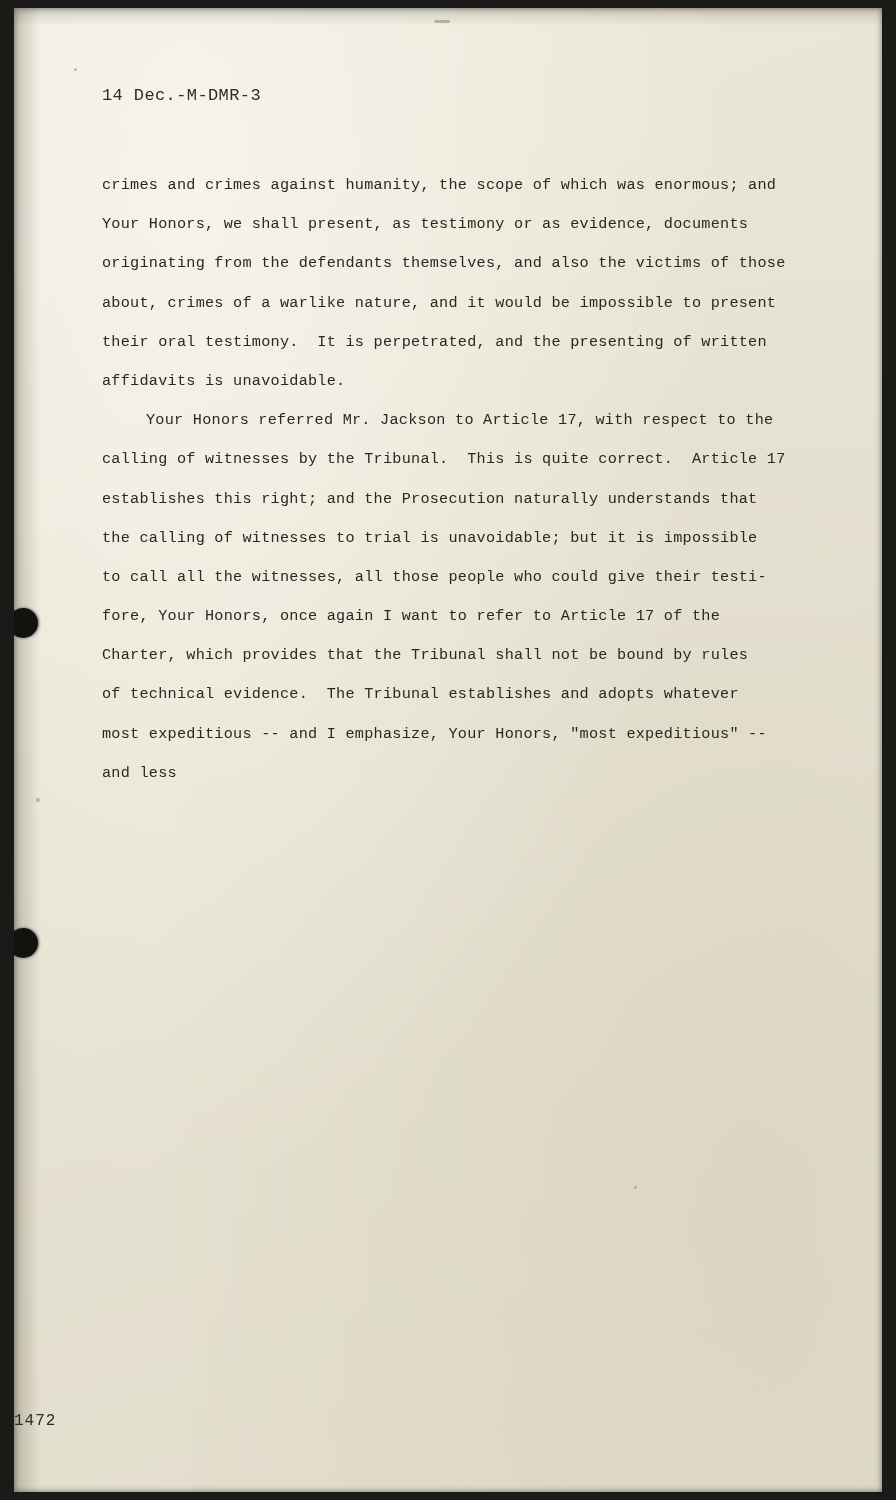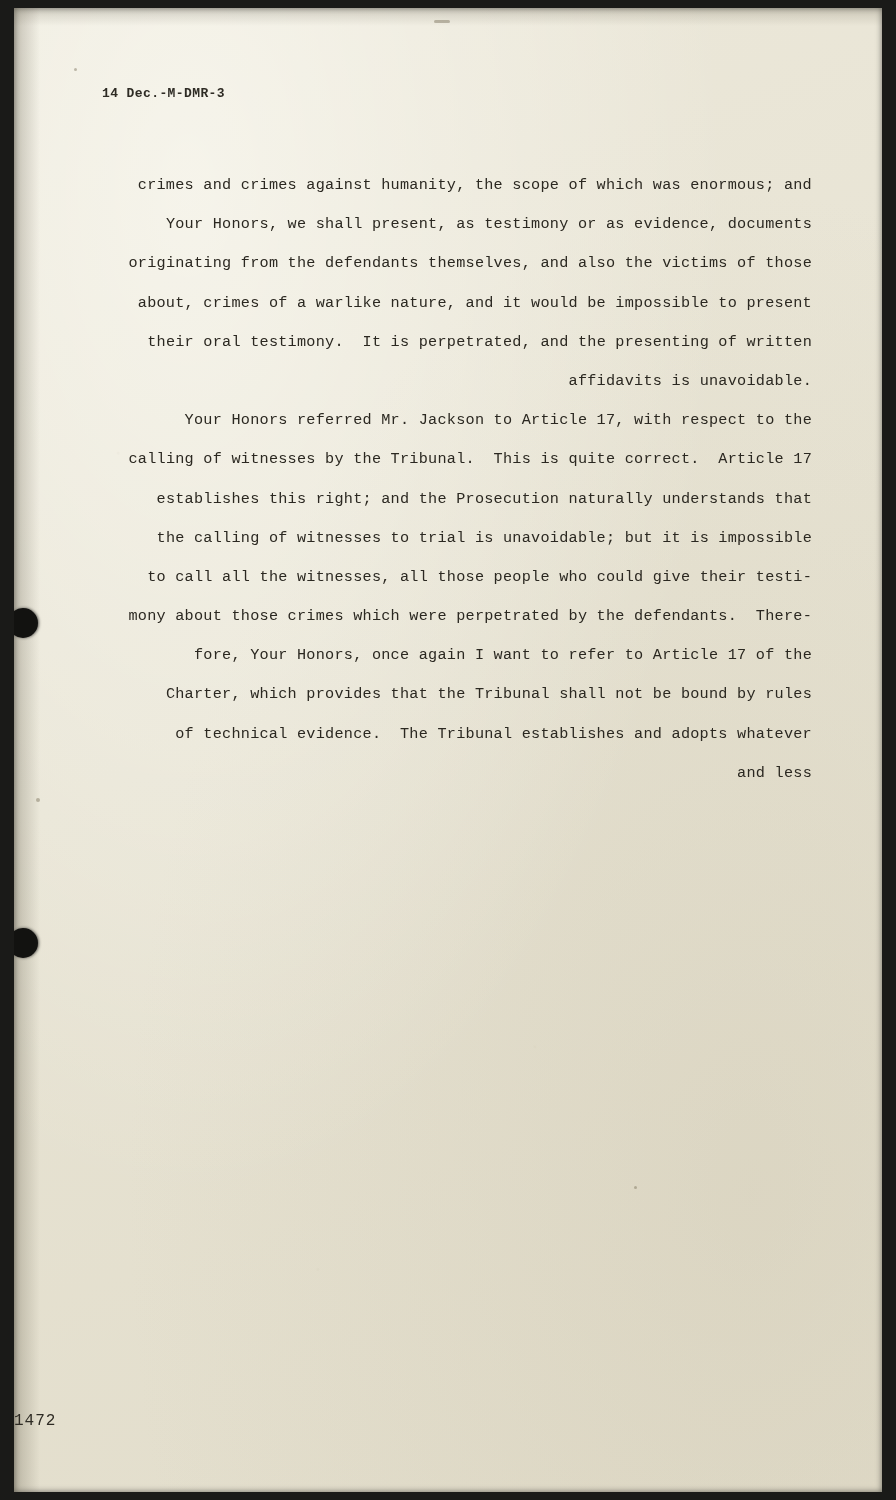--- a/index.html
+++ b/index.html
@@ -58,34 +58,32 @@
     background: #121210;
     box-shadow: 1px 0 3px rgba(0,0,0,0.6);
   }
   #hole-top { top: 600px; }
   #hole-bottom { top: 920px; }
 
   .header-line {
     position: absolute;
     left: 88px;
     top: 78px;
-    font-size: 13px;
+    font-size: 17px;
     letter-spacing: 0.4px;
     color: #2e2b24;
-    font-weight: bold;
   }
   .body-text {
     position: absolute;
     left: 88px;
     top: 158px;
     width: 710px;
     color: #2b2821;
     font-size: 15.2px;
     letter-spacing: 0.25px;
-    text-align: right;
   }
   .para {
     margin: 0 0 0 0;
   }
   .line {
     height: 39.2px;
     line-height: 39.2px;
     white-space: pre;
   }
   .indent {
@@ -136,24 +134,24 @@
       <div class="line">their oral testimony.  It is perpetrated, and the presenting of written</div>
       <div class="line">affidavits is unavoidable.</div>
     </div>
 
     <div class="para">
       <div class="line indent">Your Honors referred Mr. Jackson to Article 17, with respect to the</div>
       <div class="line">calling of witnesses by the Tribunal.  This is quite correct.  Article 17</div>
       <div class="line">establishes this right; and the Prosecution naturally understands that</div>
       <div class="line">the calling of witnesses to trial is unavoidable; but it is impossible</div>
       <div class="line">to call all the witnesses, all those people who could give their testi-</div>
-      <div class="line">mony about those crimes which were perpetrated by the defendants.  There-</div>
       <div class="line">fore, Your Honors, once again I want to refer to Article 17 of the</div>
       <div class="line">Charter, which provides that the Tribunal shall not be bound by rules</div>
       <div class="line">of technical evidence.  The Tribunal establishes and adopts whatever</div>
+      <div class="line">most expeditious -- and I emphasize, Your Honors, "most expeditious" --</div>
       <div class="line">and less</div>
     </div>
 
   </div>
 
   <div class="page-number">1472</div>
 
 </div>
 
 </body></html>

